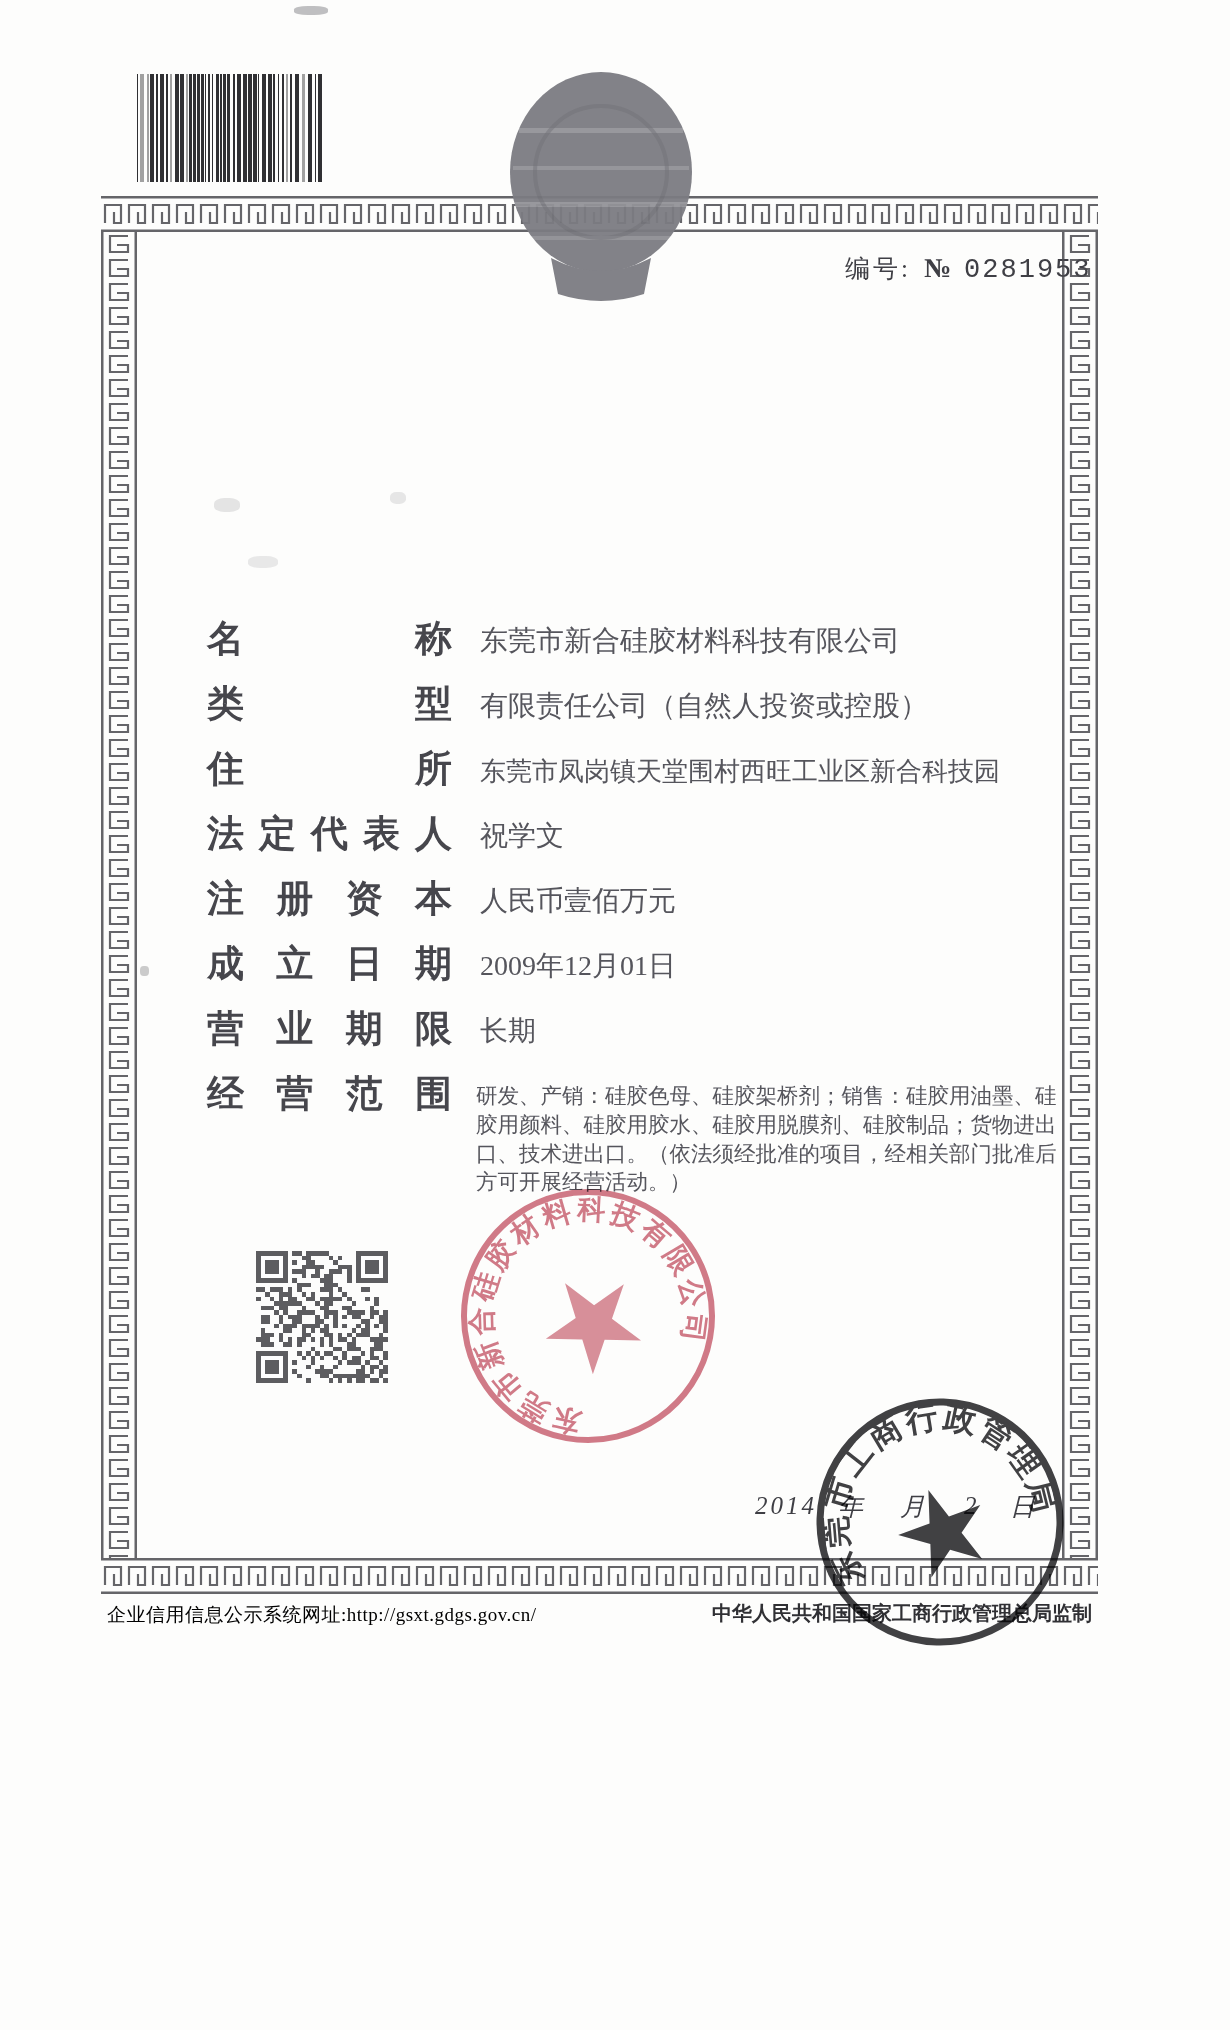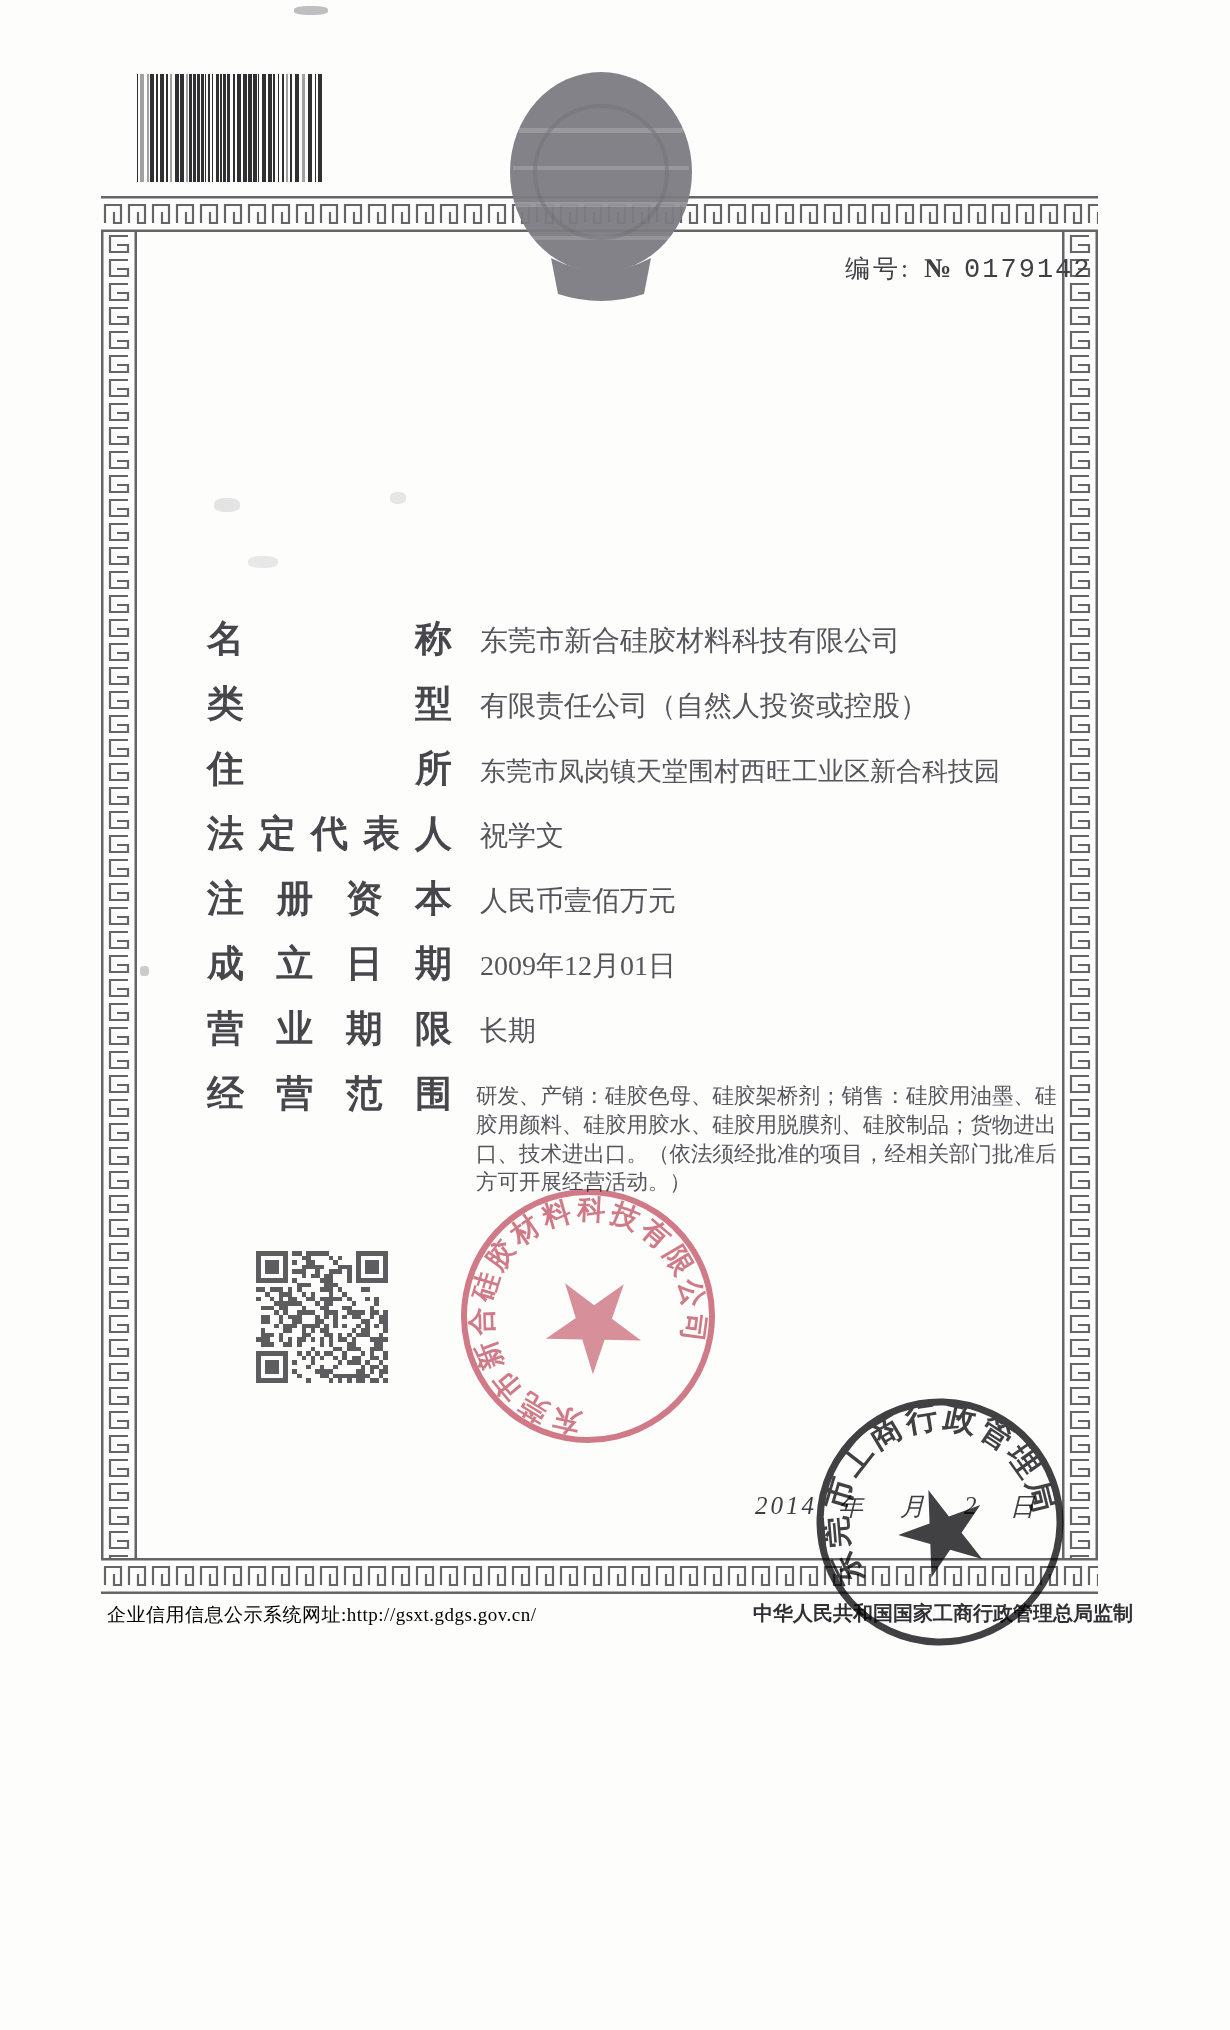--- a/index.html
+++ b/index.html
@@ -58,21 +58,21 @@
     letter-spacing:18px;color:#3c3c40;z-index:2;}
   .date-line span{position:absolute;font-size:25px;color:#3e3e44;z-index:2;font-style:italic;}
   .date-year{left:755px;top:1492px;letter-spacing:3px;}
   .date-year-unit{left:838px;top:1490px;}
   .date-month-unit{left:900px;top:1490px;}
   .date-day-value{left:964px;top:1492px;}
   .date-day-unit{left:1010px;top:1490px;}
 
   
   .footer-left{position:absolute;left:107px;top:1602px;font-size:19px;letter-spacing:.5px;color:#000000;}
-  .footer-right{position:absolute;left:712px;top:1600px;font-size:20px;font-weight:600;color:#303034;margin-left:41px;}
+  .footer-right{position:absolute;left:712px;top:1600px;font-size:20px;font-weight:600;color:#303034;}
 
   
   .smudge{position:absolute;background:#8d8d90;border-radius:40%;z-index:0;}
   .sm1{left:294px;top:6px;width:34px;height:9px;opacity:.55;}
   .sm2{left:214px;top:498px;width:26px;height:14px;opacity:.22;}
   .sm3{left:390px;top:492px;width:16px;height:12px;opacity:.20;}
   .sm4{left:248px;top:556px;width:30px;height:12px;opacity:.18;}
   .sm5{left:140px;top:966px;width:9px;height:10px;opacity:.45;}
 </style>
 </head>
@@ -141,21 +141,21 @@
       <rect x="8" y="96" width="176" height="4" fill="#ffffff" opacity="0.16"></rect>
       <rect x="10" y="132" width="172" height="5" fill="#ffffff" opacity="0.18"></rect>
       <rect x="22" y="166" width="148" height="4" fill="#ffffff" opacity="0.15"></rect>
       <circle cx="96" cy="102" r="66" fill="none" stroke="#6b6b71" stroke-width="4" opacity="0.5"></circle>
     </svg>
   </div>
 
   <div class="serial-line">
     <span class="serial-label">编号:</span>
     <span class="serial-mark">№</span>
-    <span class="serial-number">0179142</span>
+    <span class="serial-number">0281953</span>
   </div>
 
   <div class="frame">
     <div class="strip top">
       <svg preserveAspectRatio="none">
         <defs>
             <pattern id="mh1" width="24" height="36" patternUnits="userSpaceOnUse">
           <path d="M4 27 V9 H20 V27 H13 V16" fill="none" stroke="#4b4b50" stroke-width="2.2"></path>
         </pattern>
           </defs>

